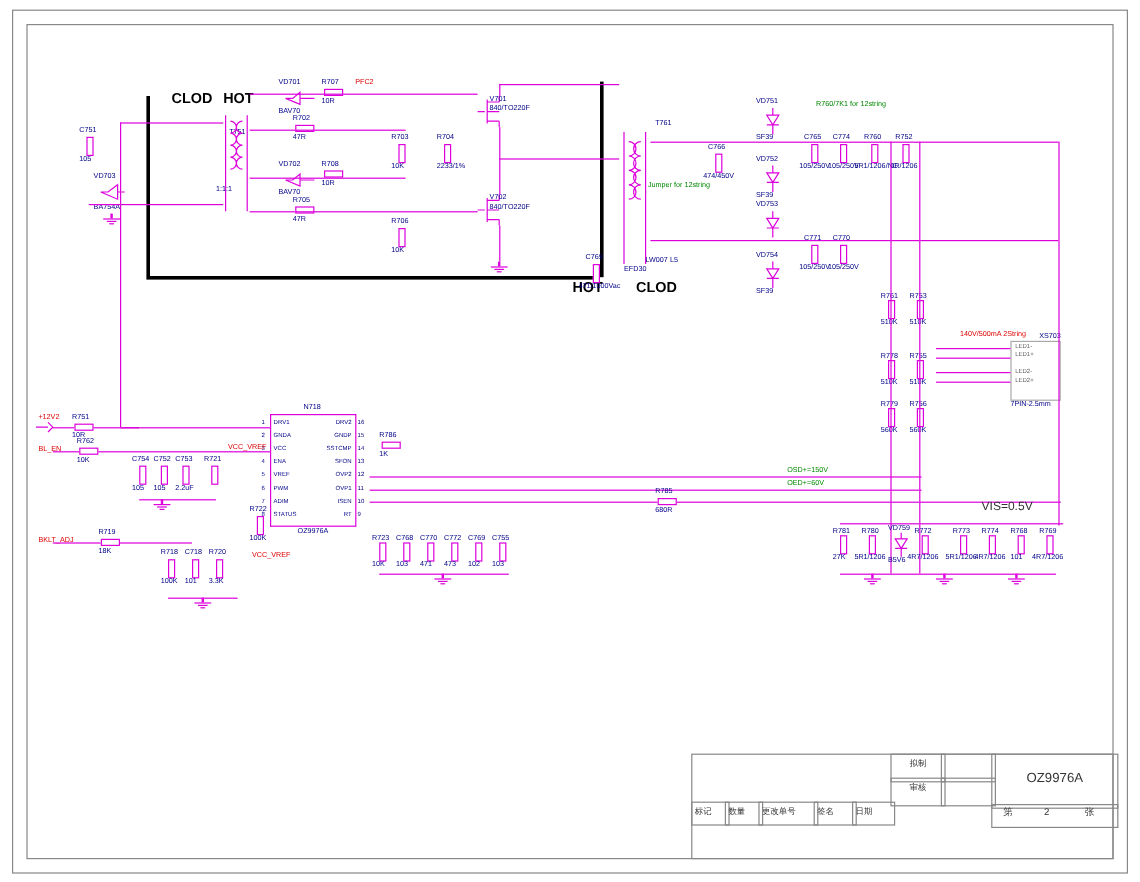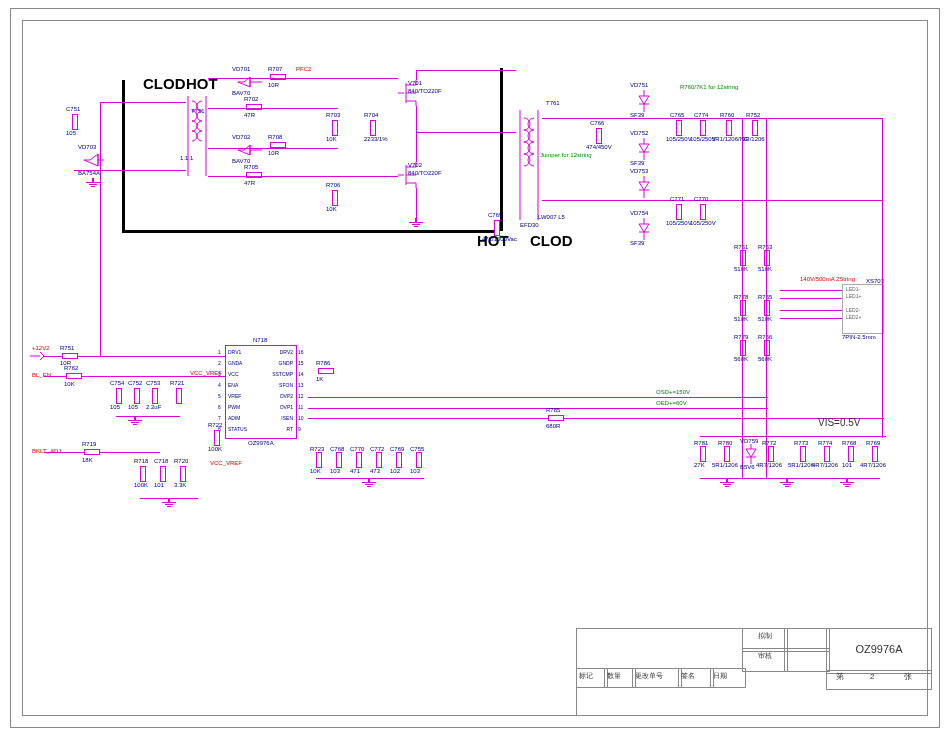--- a/index.html
+++ b/index.html
@@ -6,21 +6,21 @@
   #schematic{position:relative;width:950px;height:735px;background:#fff}
   .border{position:absolute;border:1px solid #888}
   .wire{position:absolute;background:#d0d}
   .wire.h{height:1px}
   .wire.v{width:1px}
   .bold-wire{position:absolute;background:#000}
   .bold-wire.h{height:3px}
   .bold-wire.v{width:3px}
   .text{position:absolute;font-size:6px;color:#008;white-space:nowrap;line-height:1}
   .text.red{color:#d00}
-  .text.black{color:#000;font-weight:bold;font-size:15px}
+  .text.black{color:#000;font-weight:bold;font-size:12px}
   .text.green{color:#080}
   .ic-box{position:absolute;border:1px solid #d0d;background:#fff}
   .pin{position:absolute;font-size:5px;color:#008}
   .gnd{position:absolute;width:14px;height:10px}
   .gnd::before{content:"";position:absolute;top:0;left:6px;width:2px;height:4px;background:#d0d}
   .gnd::after{content:"";position:absolute;top:4px;left:0;width:14px;height:1px;background:#d0d;box-shadow:0 2px 0 -2px #d0d,2px 2px 0 -2px #d0d,-2px 2px 0 -2px #d0d}
   .gnd .g2{position:absolute;top:6px;left:3px;width:8px;height:1px;background:#d0d}
   .gnd .g3{position:absolute;top:8px;left:5px;width:4px;height:1px;background:#d0d}
   .res{position:absolute;border:1px solid #d0d;background:#fff}
   .res.h{width:14px;height:4px}

